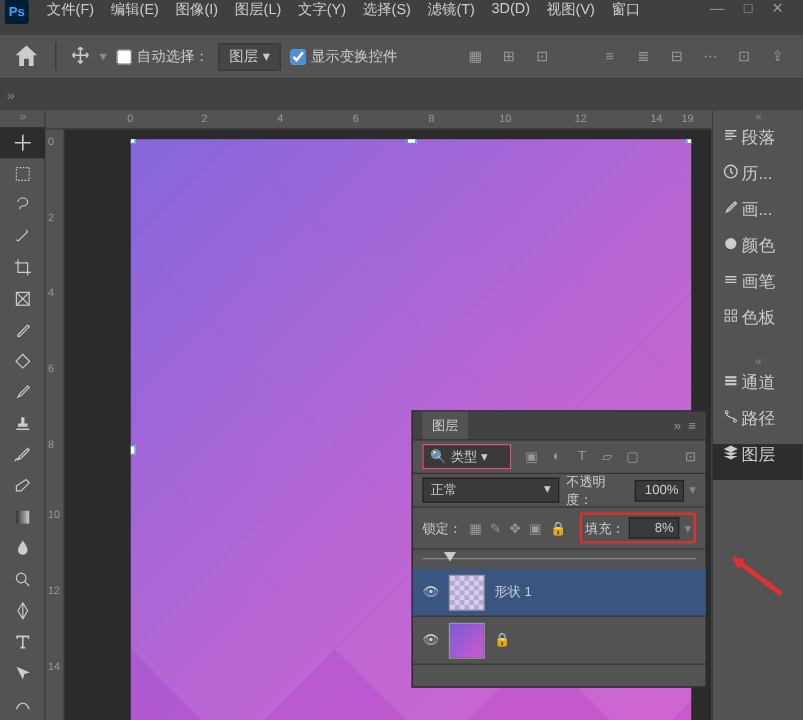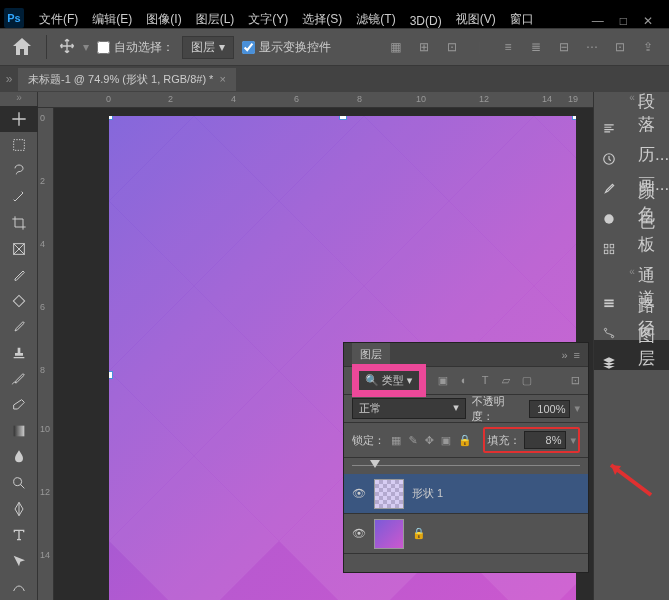--- a/index.html
+++ b/index.html
@@ -1,17 +1,17 @@
 <!DOCTYPE html>
 <html><head>
 <meta charset="utf-8">
 <style>
 *{margin:0;padding:0;box-sizing:border-box;font-family:"Microsoft YaHei",sans-serif}
 body{width:669px;height:600px;background:#535353;overflow:hidden;position:relative;color:#ccc;font-size:12px}
-.menubar{height:28px;background:#000000;display:flex;align-items:flex-end;padding:0 4px}
+.menubar{height:28px;background:#404040;display:flex;align-items:flex-start;padding:0 4px}
 .ps-logo{width:20px;height:20px;background:#001e36;color:#31a8ff;display:flex;align-items:center;justify-content:center;font-weight:bold;font-size:11px;border-radius:2px;margin-right:8px}
 .menu-item{padding:0 7px;color:#ccc;cursor:default}
 .win-controls{margin-left:auto;display:flex;gap:16px;padding-right:12px;color:#999}
 .win-controls span{cursor:default}
 .optbar{height:38px;background:#535353;border-top:1px solid #383838;border-bottom:1px solid #383838;display:flex;align-items:center;padding:0 10px;gap:8px}
 .home-icon{width:24px;height:24px;display:flex;align-items:center;justify-content:center}
 .ob-div{width:1px;height:24px;background:#383838;margin:0 4px}
 .ob-drop{background:#454545;color:#ccc;padding:2px 8px;border:1px solid #383838;display:flex;align-items:center;gap:4px}
 .ob-check{display:flex;align-items:center;gap:4px}
 .ob-check input{accent-color:#4a90d9}
@@ -30,31 +30,31 @@
 .ruler-h{height:16px;background:#535353;border-bottom:1px solid #333;position:relative;font-size:9px;color:#999}
 .ruler-h span{position:absolute;top:2px}
 .ruler-v{width:16px;background:#535353;border-right:1px solid #333;position:absolute;left:0;top:16px;bottom:0;font-size:9px;color:#999}
 .ruler-v span{position:absolute;left:2px}
 .canvas-wrap{position:absolute;left:16px;top:16px;right:0;bottom:0;background:#2b2b2b}
 .canvas{position:absolute;left:55px;top:8px;width:467px;height:484px;background:linear-gradient(135deg,#7b5bd8 0%,#9a5ad4 30%,#b859d0 60%,#cc58ce 100%);overflow:hidden}
 .diamonds{position:absolute;inset:0;opacity:0.08}
 .diamond{position:absolute;width:120px;height:120px;background:#fff;transform:rotate(45deg)}
 .handle{position:absolute;width:8px;height:8px;background:#fff;border:1px solid #4a90d9}
 .right-panels{width:76px;background:#535353;display:flex;flex-direction:column;border-left:1px solid #333}
-.panel-btn{height:30px;display:flex;align-items:flex-end;padding:0 8px;gap:22px;color:#ccc;font-size:17px}
+.panel-btn{height:30px;display:flex;align-items:flex-start;padding:0 8px;gap:2px;color:#ccc;font-size:14px}
 .panel-btn.active{background:#2d2d2d}
 .panel-btn svg{width:14px;height:14px;flex-shrink:0}
 .panel-gap{height:10px}
 .chev-right{width:76px;height:14px;text-align:center;color:#888;font-size:10px}
 .layers-panel{position:absolute;left:343px;top:342px;width:246px;height:231px;background:#535353;border:1px solid #222;color:#ccc;font-size:11px}
 .lp-header{height:24px;display:flex;align-items:center;padding:0 8px;background:#424242;border-bottom:1px solid #333}
 .lp-tab{padding:4px 8px;background:#535353}
 .lp-collapse{margin-left:auto;color:#999;display:flex;gap:6px}
 .lp-row{height:28px;display:flex;align-items:center;padding:0 8px;gap:6px;border-bottom:1px solid #333}
-.lp-input{background:#3a3a3a;border:7px solid #ec4899;color:#ccc;padding:2px 6px;width:74px;font-size:11px}
+.lp-input{background:#3a3a3a;border:1px solid #ec4899;color:#ccc;padding:2px 6px;width:74px;font-size:11px}
 .lp-icons{display:flex;gap:7px;color:#999;margin-left:4px}
 .lp-icons span{width:14px;text-align:center}
 .lp-blend{width:116px;background:#3a3a3a;padding:2px 6px;display:flex;justify-content:space-between;border:1px solid #222}
 .lp-opacity{display:flex;align-items:center;gap:4px}
 .lp-pct{background:#3a3a3a;border:1px solid #222;padding:2px 4px;width:42px;text-align:right}
 .lp-lock-row{display:flex;align-items:center;padding:4px 8px;gap:6px;border-bottom:1px solid #333}
 .lp-lock-icons{display:flex;gap:7px;color:#999}
 .lp-fill{margin-left:auto;display:flex;align-items:center;gap:4px;border:2px solid #e03030;padding:2px;border-radius:2px}
 .lp-slider{position:relative;height:12px;margin:2px 8px}
 .lp-slider-track{position:absolute;top:5px;left:0;right:0;height:1px;background:#888}
@@ -125,24 +125,20 @@
     <span>≣</span>
     <span>⊟</span>
     <span>⋯</span>
     <span>⊡</span>
     <span>⇪</span>
   </div>
 </div>
 
 <div class="tabbar">
   <div class="chev">»</div>
-  <div class="doc-tab">
-    <span>未标题-1 @ 74.9% (形状 1, RGB/8#) *</span>
-    <span class="x">×</span>
-  </div>
 </div>
 
 <div class="main">
   <div class="toolbar">
     <div class="dbl-chev">»</div>
     <div class="tool active">
         <svg viewBox="0 0 24 24" fill="none" stroke="#ccc" stroke-width="2">
           <path d="M12 2v20M2 12h20"></path>
         </svg>
       </div>
@@ -321,20 +317,26 @@
         </svg>
         <span>画...</span>
       </div>
     <div class="panel-btn">
         <svg viewBox="0 0 24 24" fill="#ccc">
           <circle cx="12" cy="12" r="8"></circle>
         </svg>
         <span>颜色</span>
       </div>
     <div class="panel-btn">
+        <svg viewBox="0 0 24 24" fill="none" stroke="#ccc" stroke-width="2">
+          <path d="M4 8h16M4 12h16M4 16h16"></path>
+        </svg>
+        <span>画笔</span>
+      </div>
+    <div class="panel-btn">
         <svg viewBox="0 0 24 24" fill="none" stroke="#ccc" stroke-width="1.5">
           <rect x="4" y="4" width="6" height="6"></rect>
           <rect x="14" y="4" width="6" height="6"></rect>
           <rect x="4" y="14" width="6" height="6"></rect>
           <rect x="14" y="14" width="6" height="6"></rect>
         </svg>
         <span>色板</span>
       </div>
     <div class="panel-gap"></div>
     <div class="chev-right">«</div>

